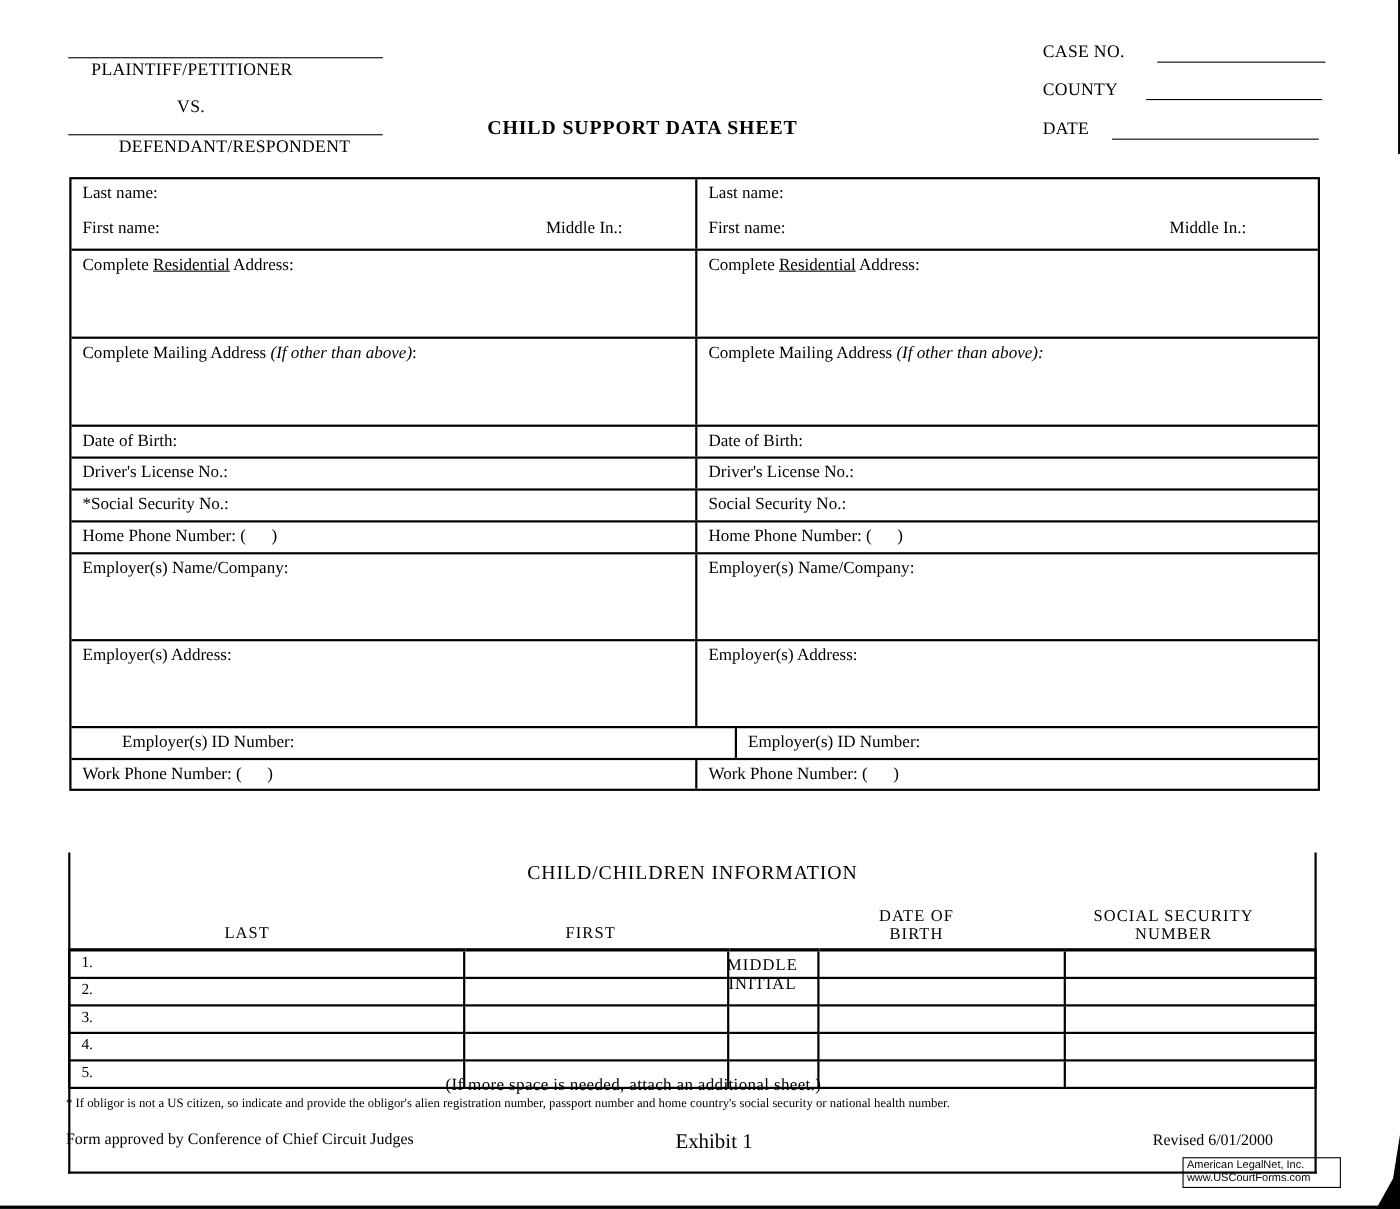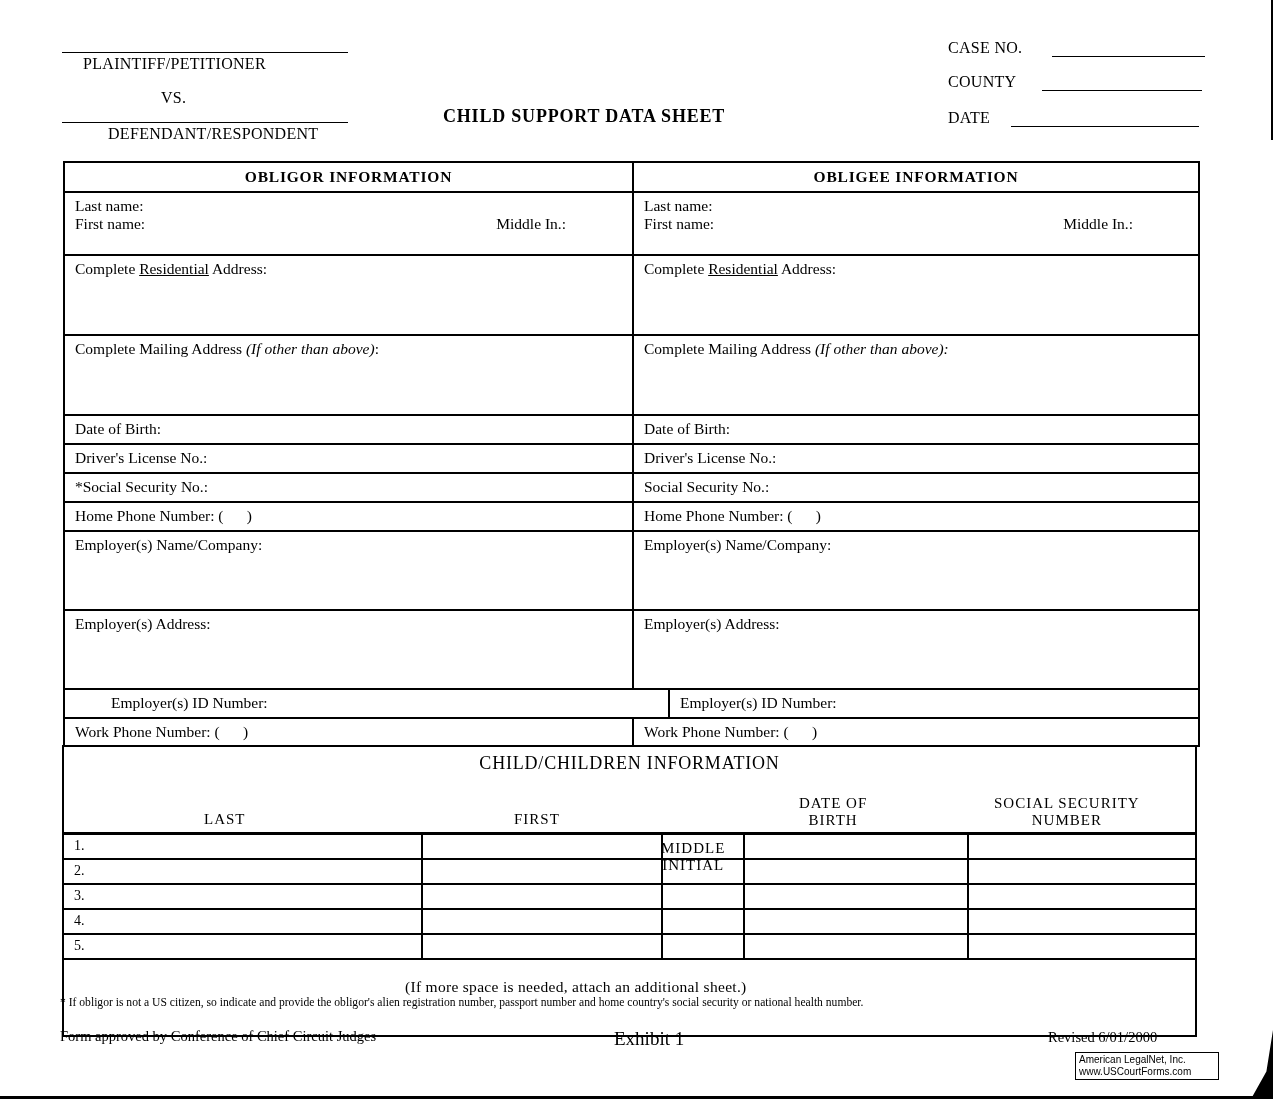--- a/index.html
+++ b/index.html
@@ -23,25 +23,25 @@
   .info-table { position:absolute; left:63px; top:161px; width:1137px; border:2px solid #000; box-sizing:border-box; }
   .info-row { display:flex; border-top:2px solid #000; box-sizing:border-box; }
   .info-row:first-child { border-top:none; }
   .info-cell { flex:0 0 auto; box-sizing:border-box; padding:4px 10px 0 10px; font-size:15.5px; position:relative; }
   .info-cell.left { width:569px; border-right:2px solid #000; }
   .info-cell.right { width:564px; }
   .hdr-cell { font-weight:bold; text-align:center; font-size:15.5px; letter-spacing:0.8px; padding-top:5px; }
   .lbl { display:block; white-space:nowrap; }
   .u { text-decoration:underline; }
   .it { font-style:italic; }
-  .name-line { display:flex; justify-content:space-between; padding-right:56px;align-items:center; }
+  .name-line { display:flex; justify-content:space-between; margin-top:14px; padding-right:56px;align-items:center; }
   .right .name-line { padding-right:55px; }
 
   
-  .child-box { position:absolute; left:62px; top:745px; width:1135px; border:2px solid #000; border-top:none; box-sizing:border-box; height:292px; }
+  .child-box { position:absolute; left:62px; top:775px; width:1135px; border:2px solid #000; border-top:none; box-sizing:border-box; height:292px; }
   .child-title { position:absolute; left:0; right:0; top:8px; text-align:center; font-size:18px; letter-spacing:0.8px; }
   .child-head { position:absolute; top:50px; font-size:15px; letter-spacing:1px; text-align:center; line-height:17px; }
   .child-grid { position:absolute; left:-2px; top:87px; width:1135px; border-collapse:collapse; }
   .child-grid td { border:2px solid #000; height:25px; padding:0 0 0 10px; font-size:14px; box-sizing:border-box; vertical-align:middle; }
   .child-grid tr:first-child td { border-top:3px solid #000; }
 
   .footnote { font-size:11.6px; font-family:"Liberation Serif", serif; }
   .brand-box { position:absolute; left:1075px; top:1052px; width:144px; border:1px solid #000;
     font-family:"Liberation Sans", "DejaVu Sans", sans-serif; font-size:10px; line-height:12px; padding:1px 3px; box-sizing:border-box; }
 </style>
@@ -62,24 +62,20 @@
 
 <div class="abs caption" style="left:948px; top:39px;">CASE NO.</div>
 <div class="hline" style="left:1052px; top:56px; width:153px;"></div>
 <div class="abs caption" style="left:948px; top:73px;">COUNTY</div>
 <div class="hline" style="left:1042px; top:90px; width:160px;"></div>
 <div class="abs caption" style="left:948px; top:109px;">DATE</div>
 <div class="hline" style="left:1011px; top:126px; width:188px;"></div>
 
 <div class="info-table">
 
-  <div class="info-row" style="height:28px;">
-    <div class="info-cell left hdr-cell">OBLIGOR INFORMATION</div>
-    <div class="info-cell right hdr-cell">OBLIGEE INFORMATION</div>
-  </div>
 
   <div class="info-row" style="height:63px;">
     <div class="info-cell left">
       <span class="lbl">Last name:</span>
       <div class="name-line">
         <span>First name:</span>
         <span>Middle In.:</span>
       </div>
     </div>
     <div class="info-cell right">

